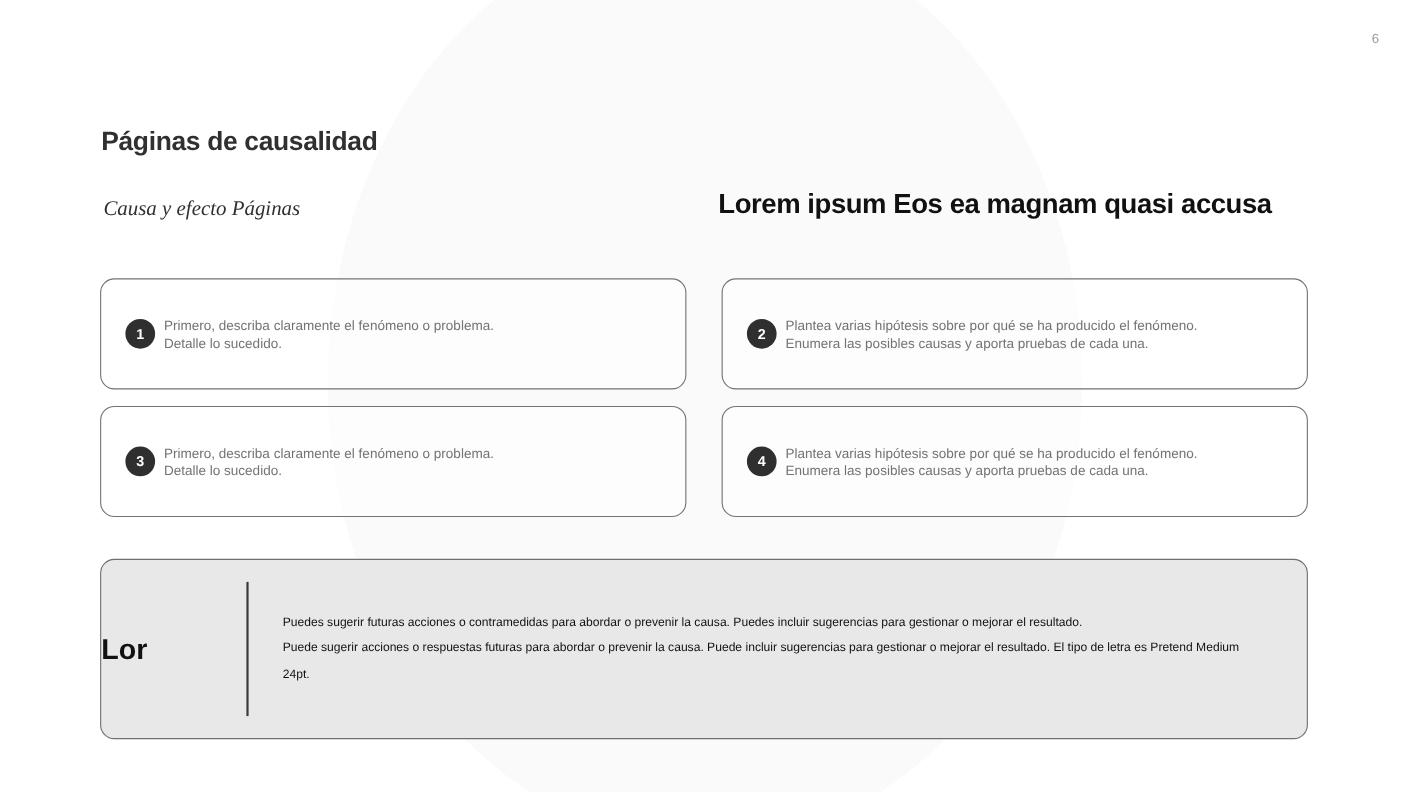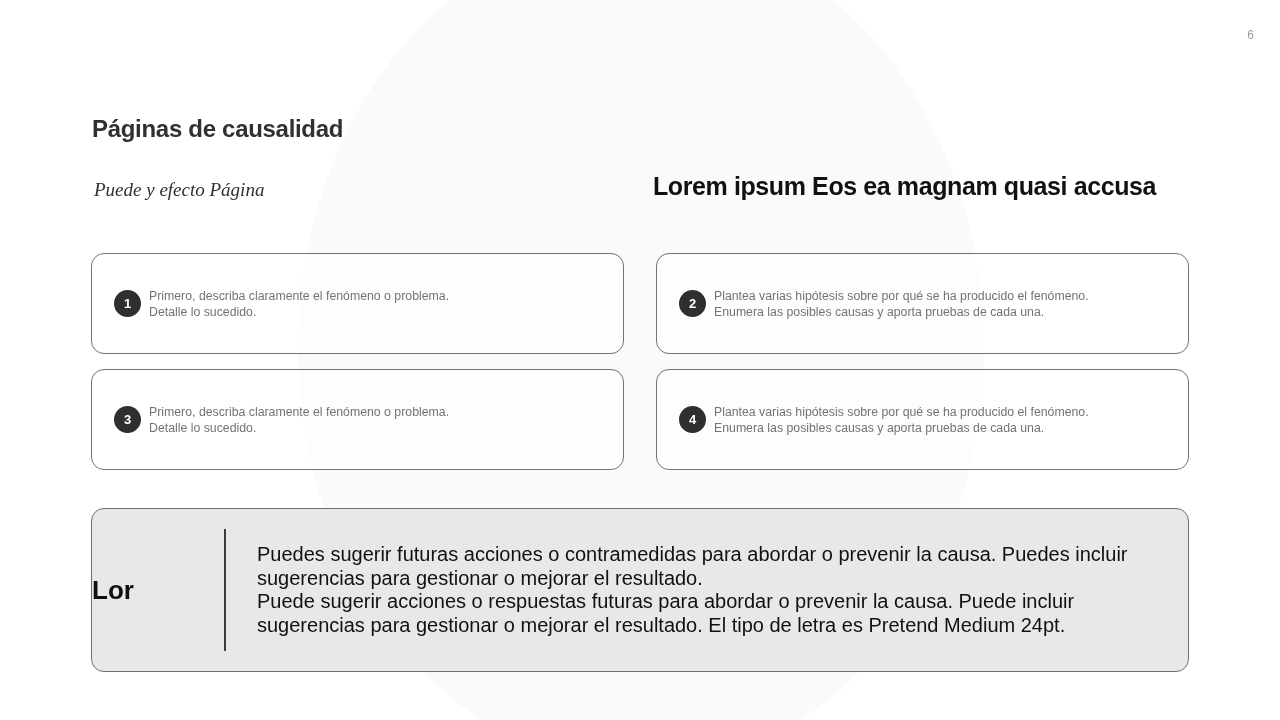--- a/index.html
+++ b/index.html
@@ -145,39 +145,39 @@
   .callout-divider {
     flex: 0 0 auto;
     width: 2px;
     height: 122px;
     background: #3a3a3a;
   }
   .callout-text {
     flex: 1 1 auto;
     margin-left: 31px;
     padding-right: 40px;
-    font-size: 20px;
+    font-size: 11px;
     line-height: 23.5px;
     color: #111111;
     white-space: pre-line;
   }
 </style>
 </head>
 <body>
 
 <div class="slide">
 
   <div class="bg-circle"></div>
 
   <div class="page-number">6</div>
 
   <div class="content">
 
     <div class="title">Páginas de causalidad</div>
-    <div class="subtitle">Puede y efecto Página</div>
+    <div class="subtitle">Causa y efecto Páginas</div>
     <div class="right-heading">Lorem ipsum Eos ea magnam quasi accusa</div>
 
     <div class="cards">
 
       <div class="card c1">
         <div class="badge">1</div>
         <div class="card-text">Primero, describa claramente el fenómeno o problema.
 Detalle lo sucedido.</div>
       </div>
 

